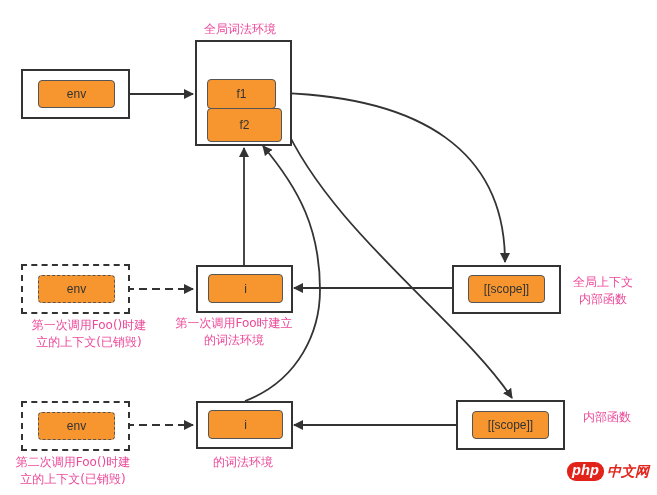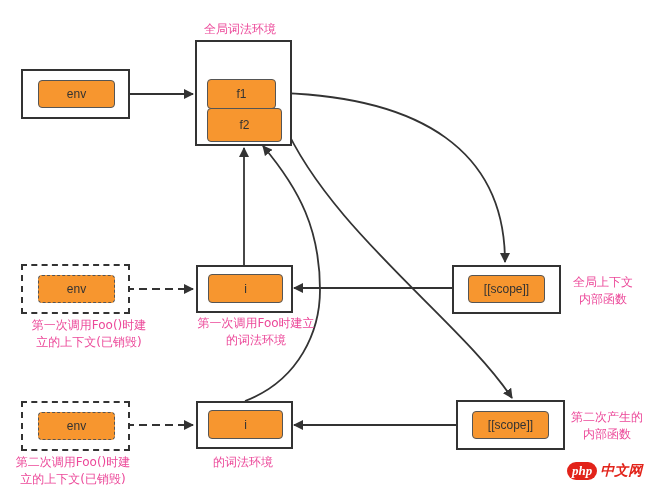--- a/index.html
+++ b/index.html
@@ -4,21 +4,21 @@
 <style>
   html,body{margin:0;padding:0;background:#fff;}
   body{width:657px;height:495px;position:relative;overflow:hidden;font-family:"DejaVu Sans","Liberation Sans",sans-serif;}
   .box{position:absolute;border:2px solid #333;box-sizing:border-box;background:#fff;}
   .box.dashed{border-style:dashed;}
   .pill{position:absolute;background:#f7962f;border:1px solid #555;border-radius:4px;box-sizing:border-box;color:#333;font-size:12px;display:flex;align-items:center;justify-content:center;font-family:"Liberation Sans","DejaVu Sans",sans-serif;}
   .pill.dashed{border-style:dashed;}
   .lbl{position:absolute;font-size:12px;color:#ec4899;text-align:center;line-height:17px;white-space:nowrap;}
   svg{position:absolute;left:0;top:0;}
   .logo{position:absolute;left:567px;top:462px;display:flex;align-items:center;gap:3px;}
-  .logo .php{background:#e2231a;color:#fff;font-size:13px;font-weight:bold;font-style:italic;border-radius:9px;padding:1px 5px;font-family:Liberation Serif, serif;}
+  .logo .php{background:#e2231a;color:#fff;font-size:15px;font-weight:bold;font-style:italic;border-radius:9px;padding:1px 5px;font-family:Liberation Mono, monospace;}
   .logo .cn{color:#e2231a;font-size:14px;font-weight:bold;font-style:italic;}
 </style>
 </head>
 <body>
 
 <svg width="657" height="495">
   <defs>
     <marker id="ah" markerWidth="10" markerHeight="10" refX="9" refY="5" orient="auto" markerUnits="userSpaceOnUse">
       <path d="M0,0 L10,5 L0,10 z" fill="#333"></path>
     </marker>
@@ -49,21 +49,21 @@
   <div class="pill dashed" style="left:15px;top:9px;width:77px;height:28px;">env</div>
 </div>
 <div class="lbl" style="left:24px;top:317px;width:130px;">
   <div>第一次调用Foo()时建</div>
   <div>立的上下文(已销毁)</div>
 </div>
 
 <div class="box" style="left:196px;top:265px;width:97px;height:48px;">
   <div class="pill" style="left:10px;top:7px;width:75px;height:29px;">i</div>
 </div>
-<div class="lbl" style="left:191px;top:315px;width:130px;">
+<div class="lbl" style="left:169px;top:315px;width:130px;">
   <div>第一次调用Foo时建立</div>
   <div>的词法环境</div>
 </div>
 
 <div class="box" style="left:452px;top:265px;width:109px;height:49px;">
   <div class="pill" style="left:14px;top:8px;width:77px;height:28px;">[[scope]]</div>
 </div>
 <div class="lbl" style="left:563px;top:274px;width:80px;">
   <div>全局上下文</div>
   <div>内部函数</div>
@@ -81,20 +81,19 @@
   <div class="pill" style="left:10px;top:7px;width:75px;height:29px;">i</div>
 </div>
 <div class="lbl" style="left:178px;top:454px;width:130px;">
   <div>的词法环境</div>
 </div>
 
 <div class="box" style="left:456px;top:400px;width:109px;height:50px;">
   <div class="pill" style="left:14px;top:9px;width:77px;height:28px;">[[scope]]</div>
 </div>
 <div class="lbl" style="left:567px;top:409px;width:80px;">
-  <div>第二次产生的</div>
   <div>内部函数</div>
 </div>
 
 <div class="logo">
   <span class="php">php</span>
   <span class="cn">中文网</span>
 </div>
 
 </body></html>

